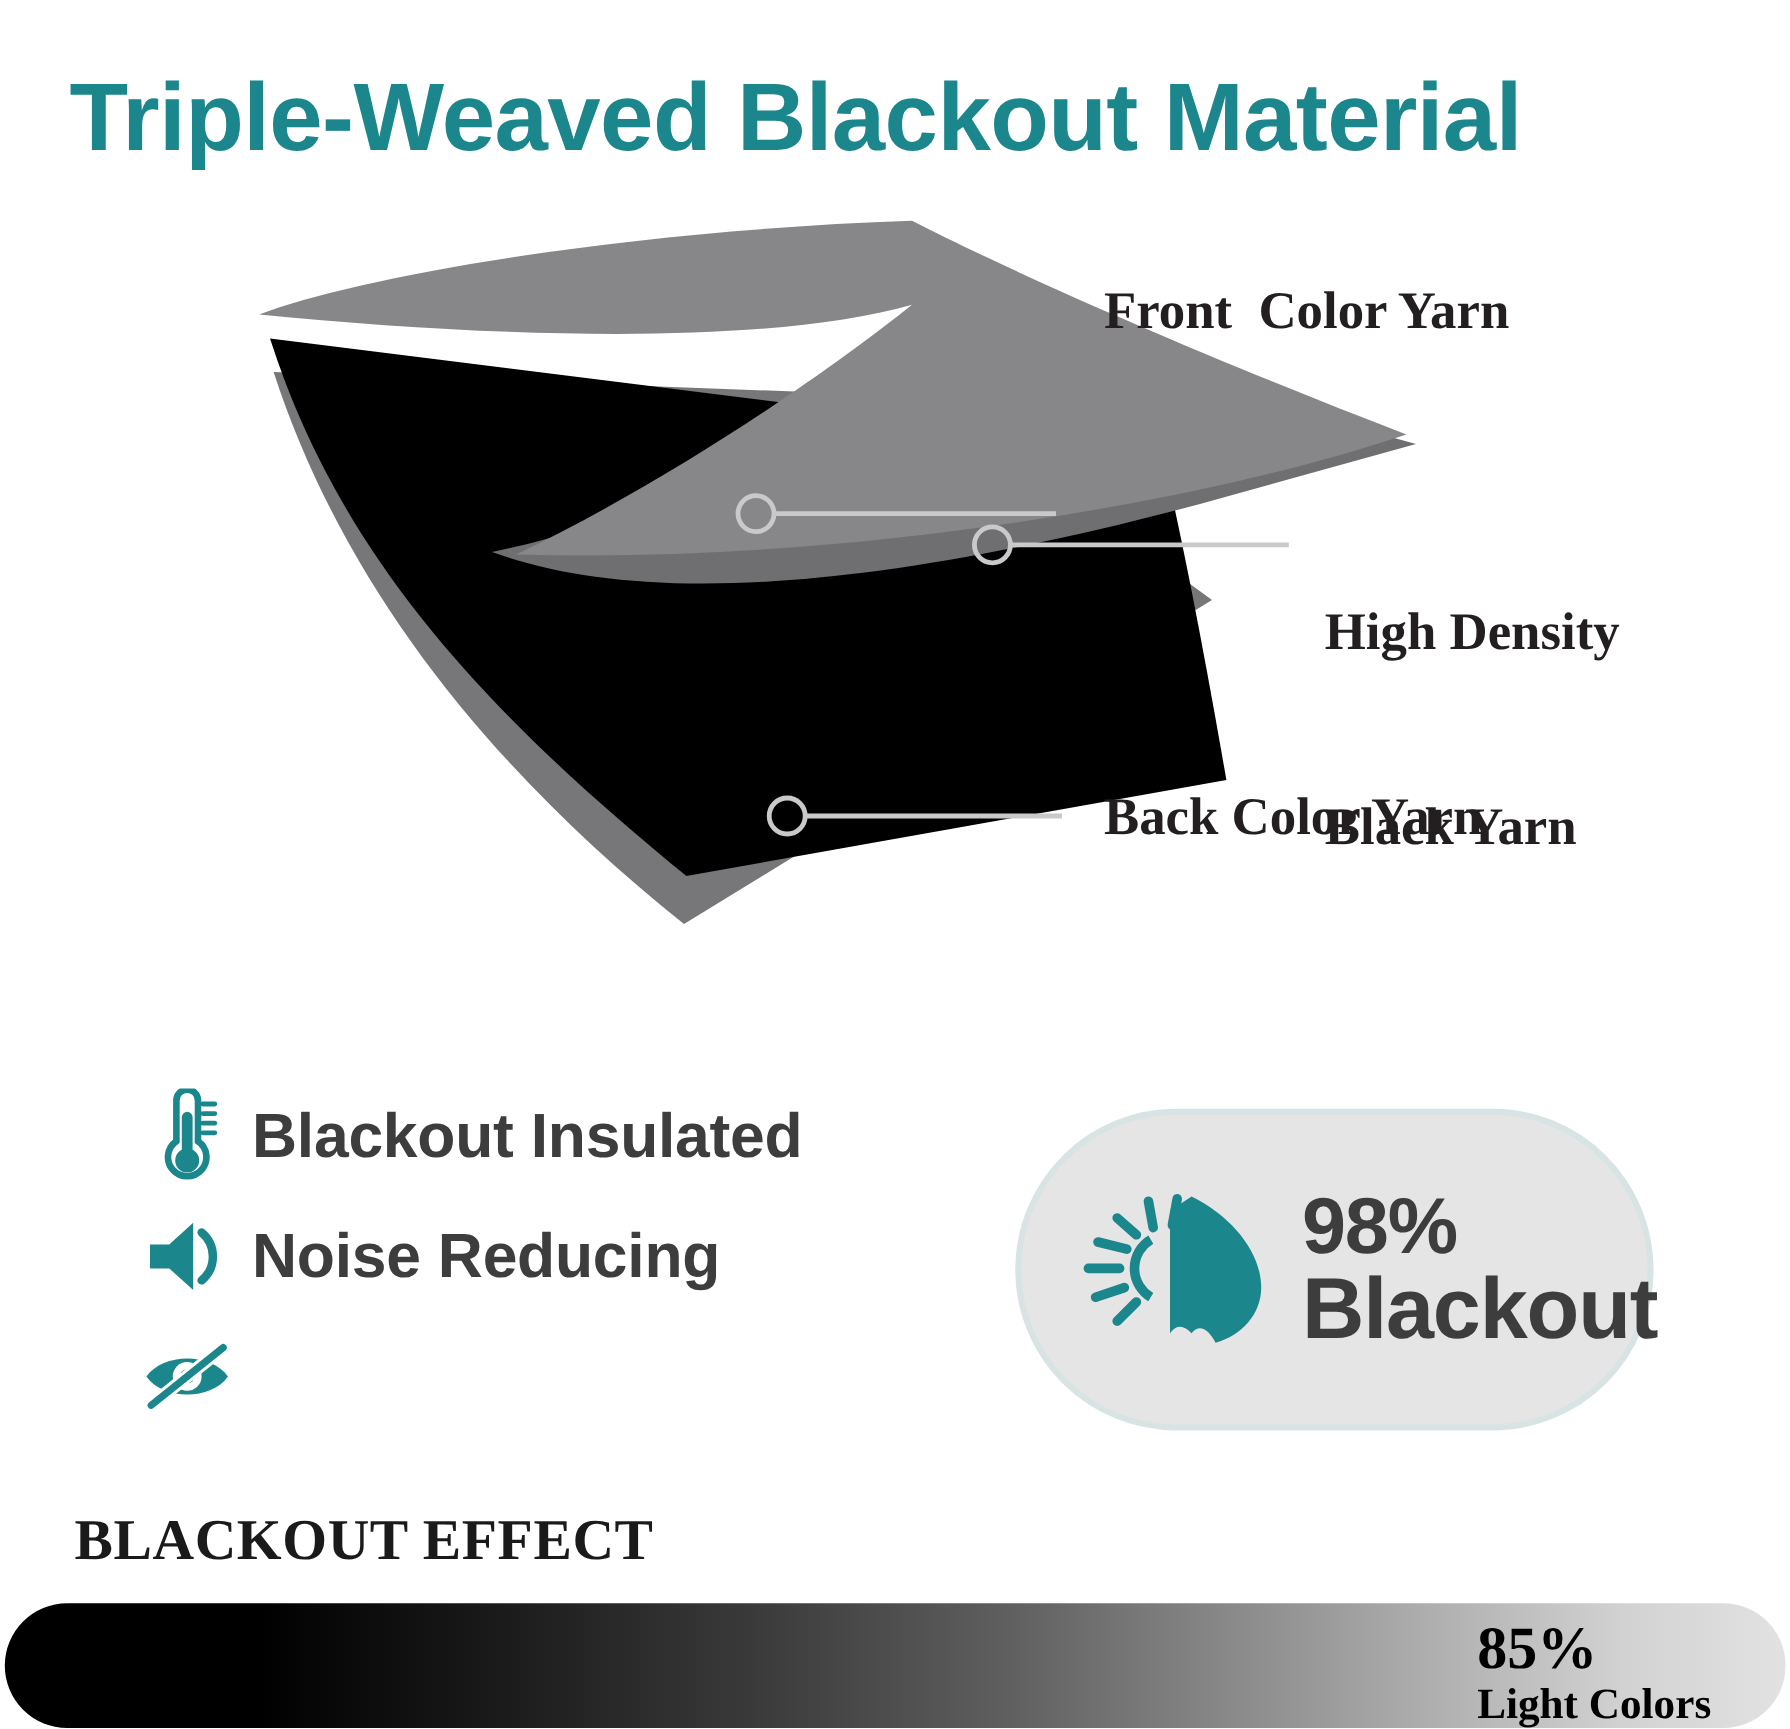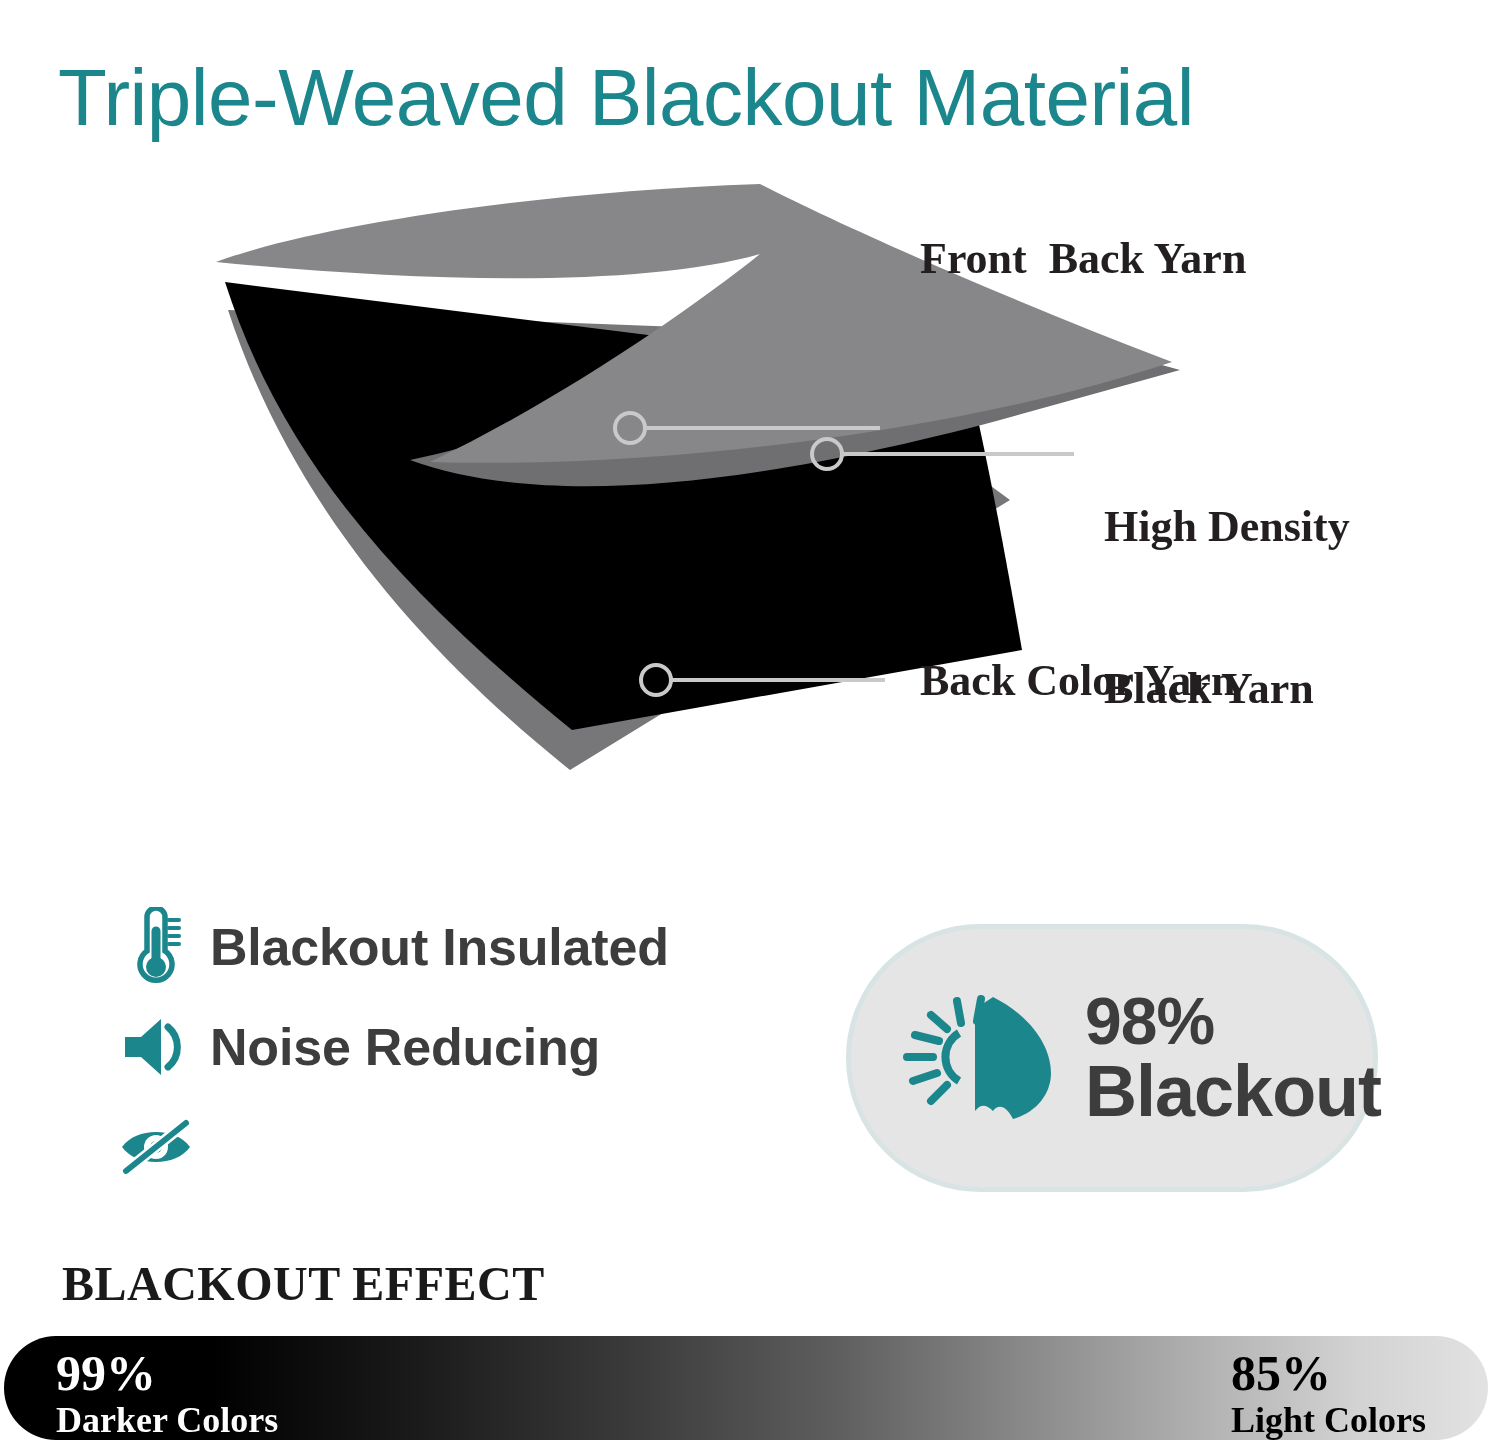--- a/index.html
+++ b/index.html
@@ -21,21 +21,21 @@
   #page-title {
     position: absolute;
     left: 58px;
     top: -4px;
     width: 1420px;
     height: 96px;
     display: flex;
     align-items: center;
     color: #1b868c;
     font-family: "Liberation Sans", sans-serif;
-    font-weight: normal;
+    font-weight: bold;
     font-size: 80px;
     line-height: 96px;
     letter-spacing: -0.5px;
     white-space: nowrap;
     transform: scaleX(1.0);
     transform-origin: left center;
   }
 
   
   #fabric-diagram {
@@ -203,21 +203,21 @@
       <line x1="843" y1="284" x2="1074" y2="284" stroke="#c9c9c9" stroke-width="4"></line>
     </g>
 
     <g>
       <circle cx="656" cy="510" r="15" fill="none" stroke="#c9c9c9" stroke-width="4"></circle>
       <line x1="672" y1="510" x2="885" y2="510" stroke="#c9c9c9" stroke-width="4"></line>
     </g>
   </svg>
 </div>
 
-<div class="leader-label" id="label-front-yarn">Front  Back Yarn</div>
+<div class="leader-label" id="label-front-yarn">Front  Color Yarn</div>
 
 <div class="leader-label" id="label-high-density">
   <div>High Density</div>
   <div>Black Yarn</div>
 </div>
 
 <div class="leader-label" id="label-back-yarn">Back Color Yarn</div>
 
 <div id="feature-list">
 
@@ -283,21 +283,17 @@
   </span>
   <span id="badge-text">
     <span id="badge-percent">98%</span>
     <span id="badge-word">Blackout</span>
   </span>
 </div>
 
 <div id="blackout-effect-heading">BLACKOUT EFFECT</div>
 
 <div id="gradient-bar">
-  <div class="bar-stat" id="bar-stat-left">
-    <span class="bar-pct">99%</span>
-    <span class="bar-desc">Darker Colors</span>
-  </div>
   <div class="bar-stat" id="bar-stat-right">
     <span class="bar-pct">85%</span>
     <span class="bar-desc">Light Colors</span>
   </div>
 </div>
 
 </body></html>

